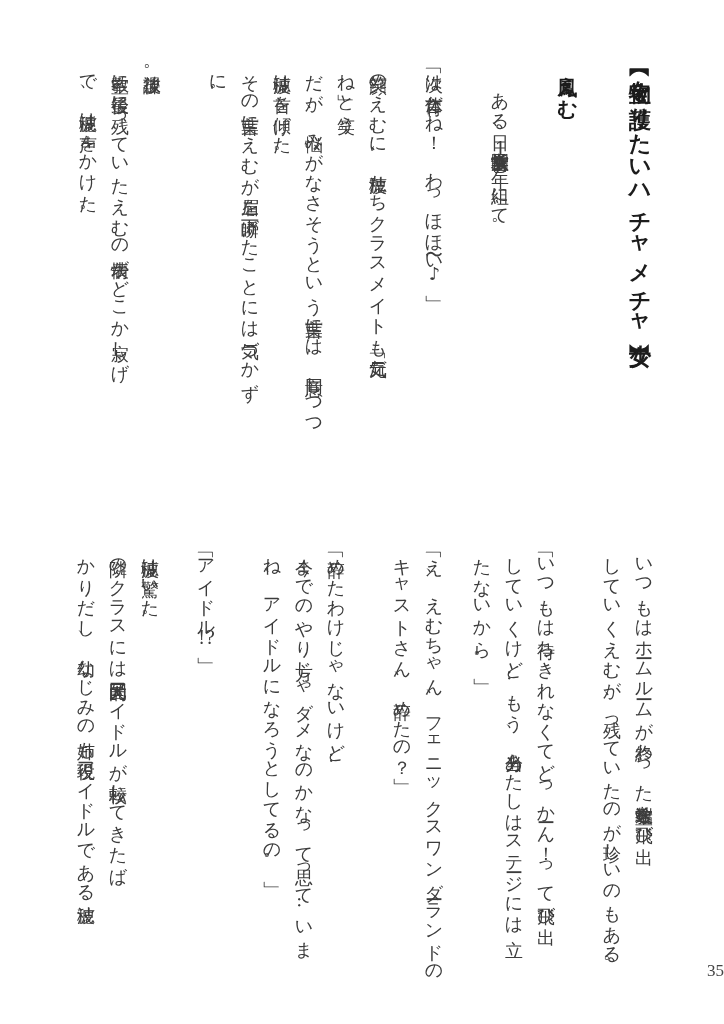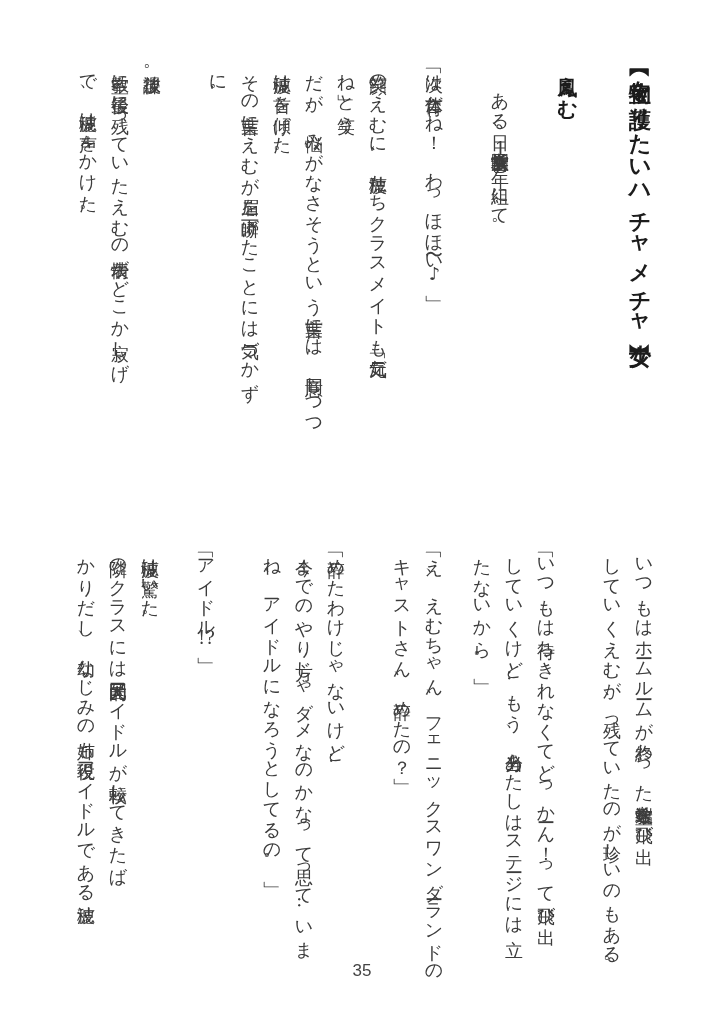--- a/index.html
+++ b/index.html
@@ -42,22 +42,22 @@
     color:#1c1c1c;
   }
   .band .line.indent{padding-top:18px;}
   .band .gap-lg{width:34px;}
   .band .gap-md{width:24px;}
   .band .gap-sm{width:16px;}
   .tcy{text-combine-upright:all;-webkit-text-combine:horizontal;}
   .page-number{
     position:absolute;
     top:961px;left:0;right:0;
-    text-align:center;
-    font-family:Liberation Sans, sans-serif;
+    text-align:right;
+    font-family:Liberation Serif, serif;
     font-size:17px;
     color:#444444;
   }
 </style>
 </head>
 <body>
 
 <div class="page">
   <div class="band upper" id="upper-band">
       <div class="line title">【宝物を護りたいハチャメチャ少女】</div>

